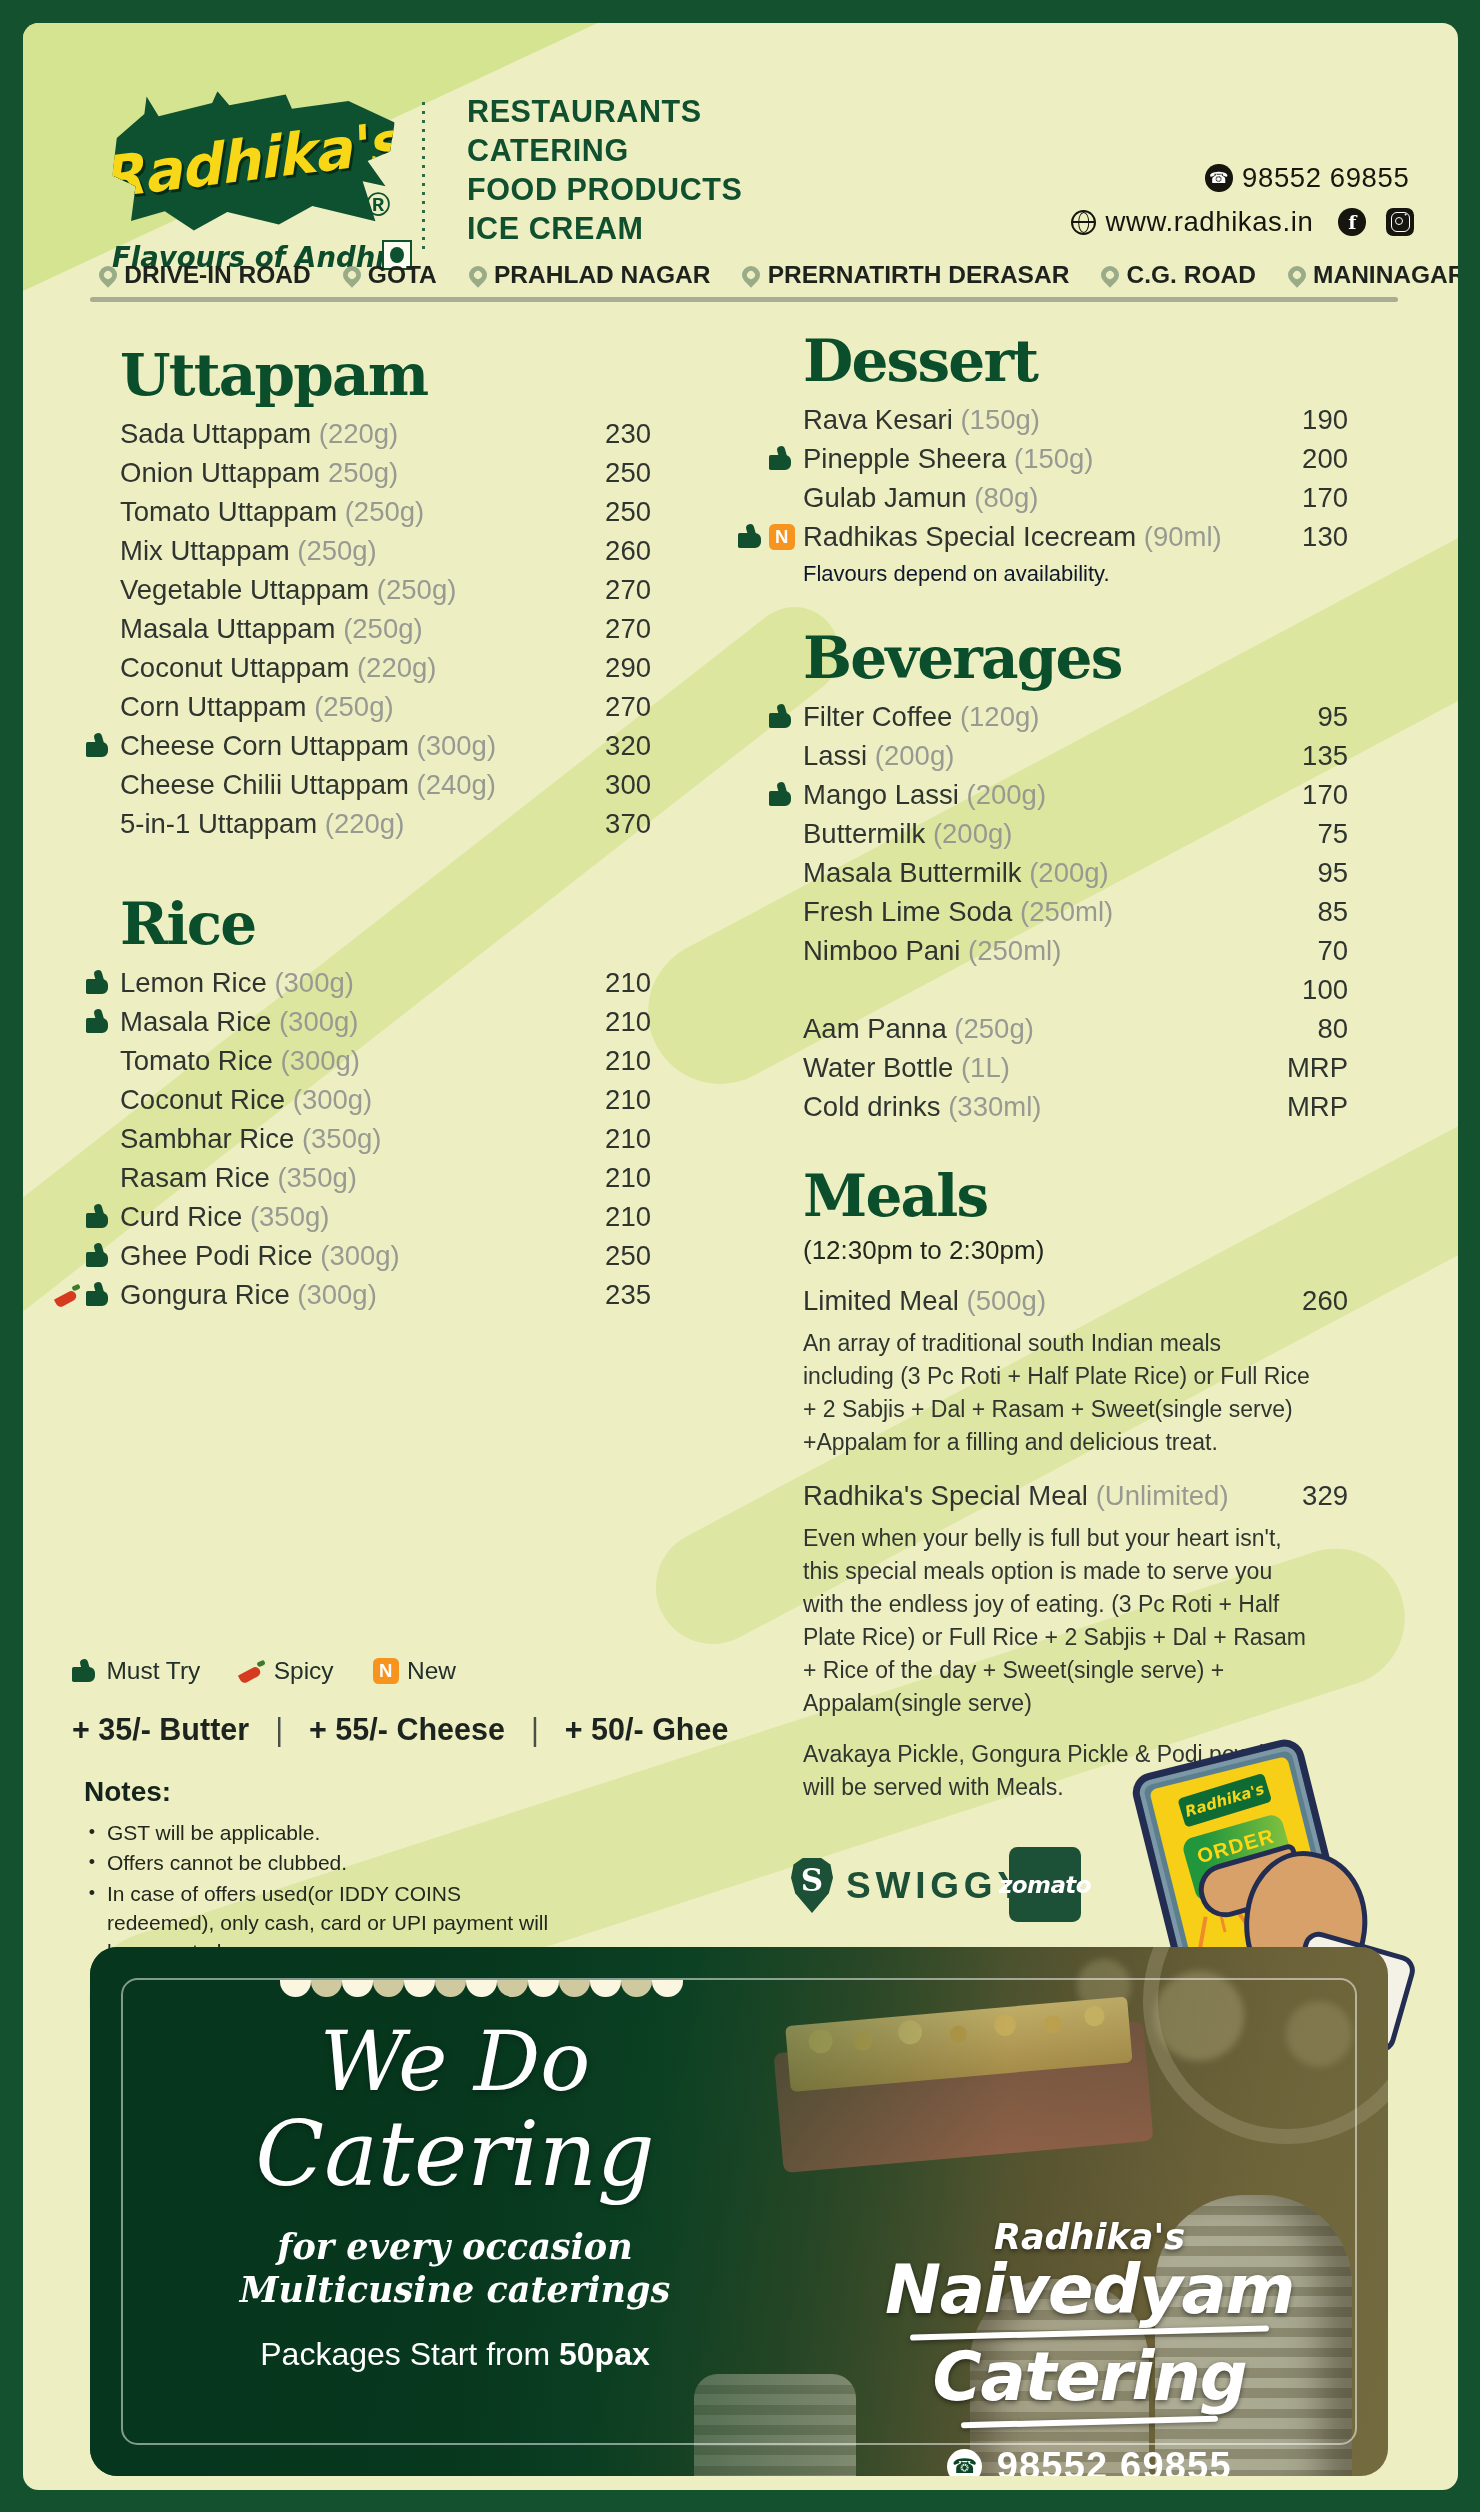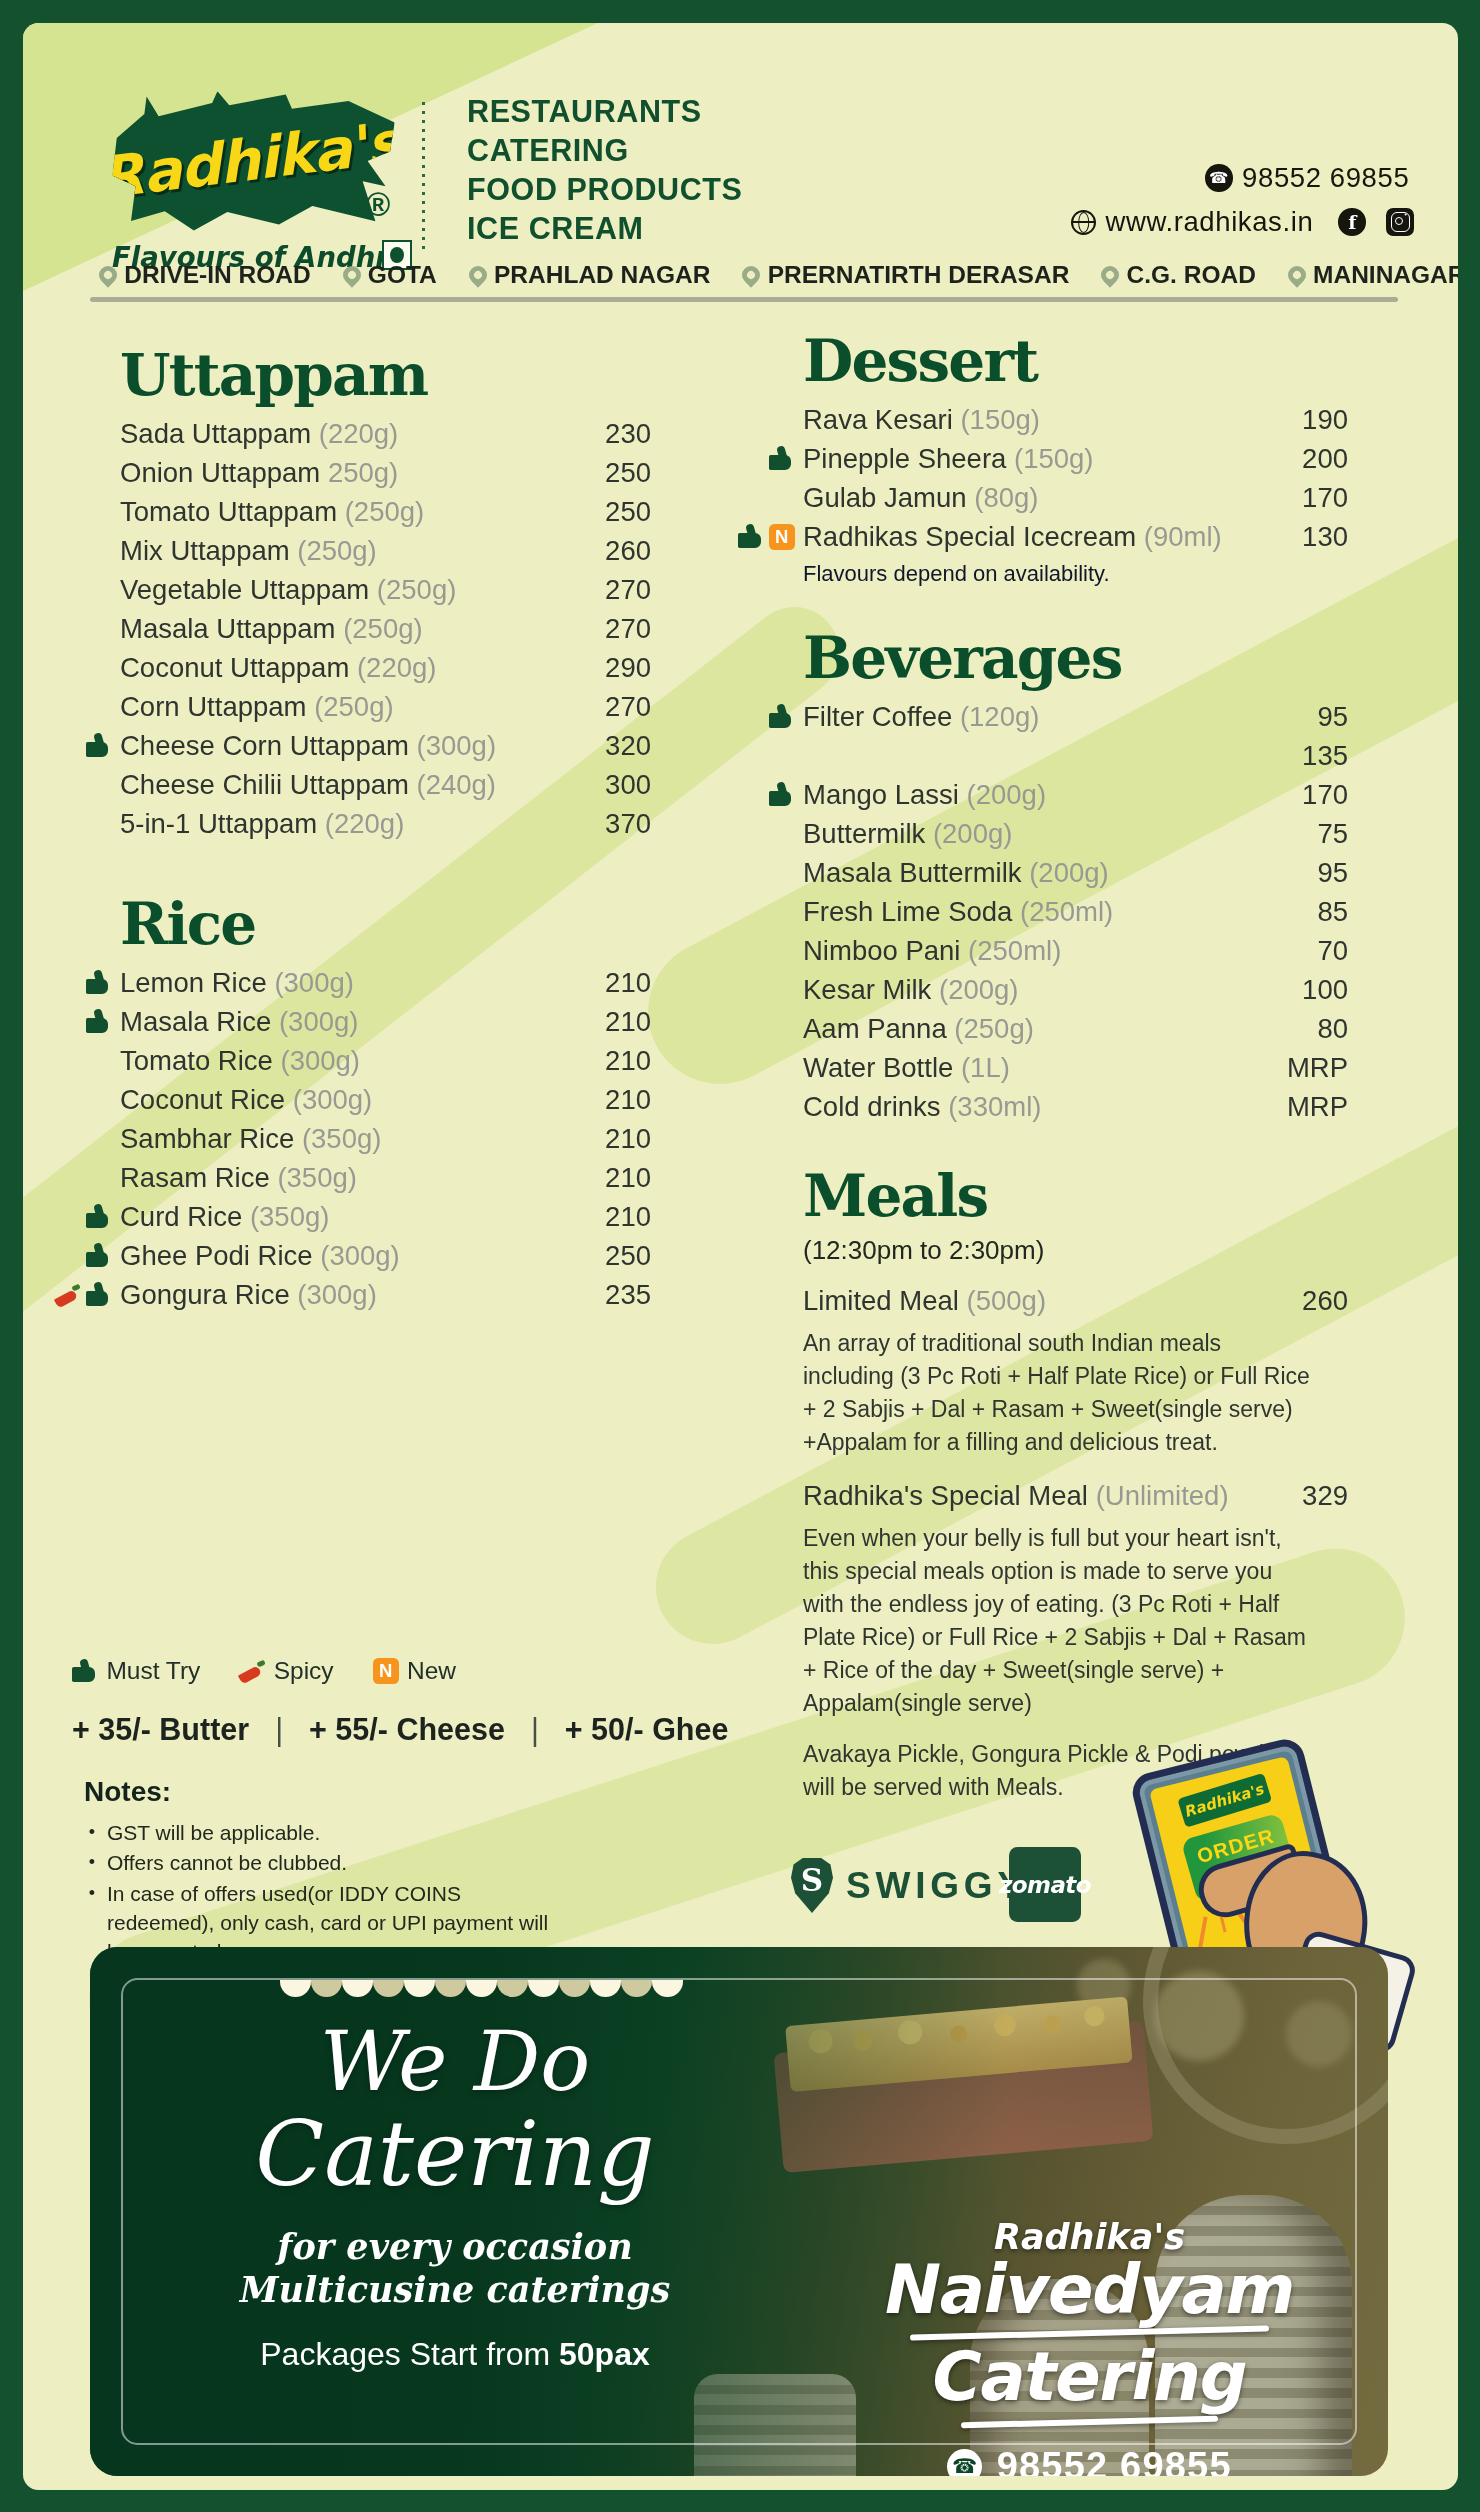--- a/index.html
+++ b/index.html
@@ -437,20 +437,21 @@
                 <i class="cuff"></i>
                 <i class="fist"></i>
                 <i class="up"></i>
               </span>
             </span>
             <span class="iname">Filter Coffee <span class="iwt">(120g)</span></span>
             <span class="iprice">95</span>
           </div>
           <div class="mrow">
             <span class="ics"></span>
+            <span class="iname">Lassi <span class="iwt">(200g)</span></span>
             <span class="iprice">135</span>
           </div>
           <div class="mrow">
             <span class="ics">
               <span class="ic ic-thumb">
                 <i class="cuff"></i>
                 <i class="fist"></i>
                 <i class="up"></i>
               </span>
             </span>
@@ -472,21 +473,20 @@
             <span class="iname">Fresh Lime Soda <span class="iwt">(250ml)</span></span>
             <span class="iprice">85</span>
           </div>
           <div class="mrow">
             <span class="ics"></span>
             <span class="iname">Nimboo Pani <span class="iwt">(250ml)</span></span>
             <span class="iprice">70</span>
           </div>
           <div class="mrow">
             <span class="ics"></span>
-            <span class="iname">Kesar Milk <span class="iwt">(200g)</span></span>
             <span class="iprice">100</span>
           </div>
           <div class="mrow">
             <span class="ics"></span>
             <span class="iname">Aam Panna <span class="iwt">(250g)</span></span>
             <span class="iprice">80</span>
           </div>
           <div class="mrow">
             <span class="ics"></span>
             <span class="iname">Water Bottle <span class="iwt">(1L)</span></span>

